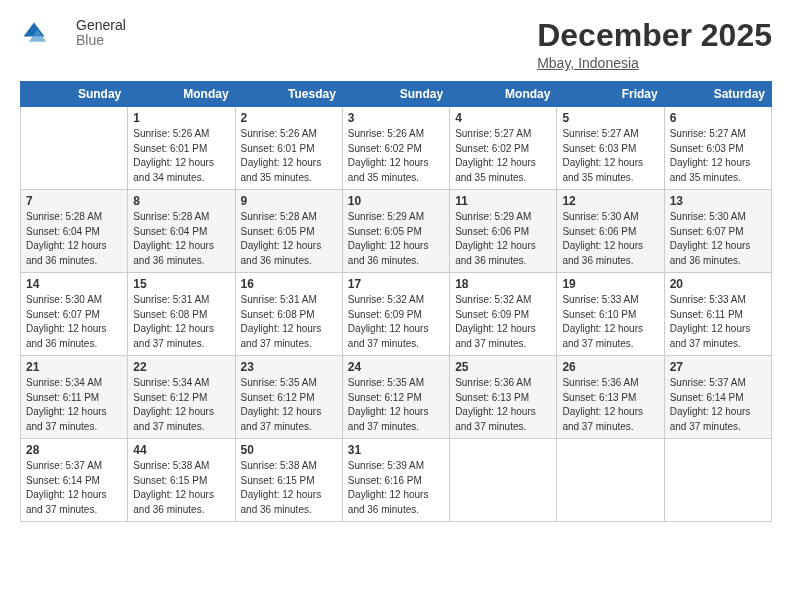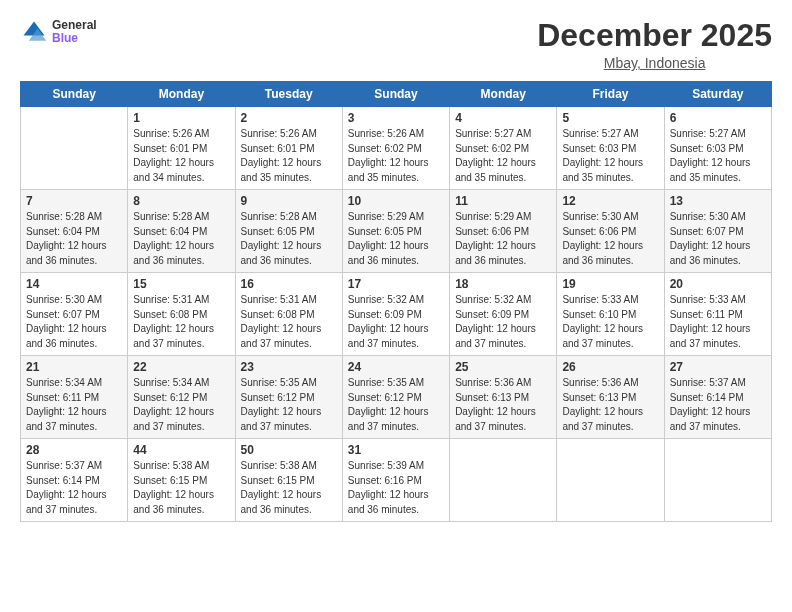--- a/index.html
+++ b/index.html
@@ -20,32 +20,33 @@
       justify-content: space-between;
       align-items: flex-start;
       margin-bottom: 10px;
     }
     .logo {
       display: flex;
       align-items: center;
       gap: 4px;
     }
     .logo-text {
-      font-size: 12px;
-      font-weight: bold;
+      font-size: 14px;
+      font-weight: normal;
       color: #333;
       line-height: 1.1;
-    }
-    .logo-text .blue { color: #8b5cf6; }
+      margin-left: 24px;
+    }
+    .logo-text .blue { color: #737373; }
     .logo-icon {
       width: 28px;
       height: 28px;
     }
     .title-block {
-      text-align: center;
+      text-align: left;
     }
     .month-title {
       font-size: 32px;
       font-weight: bold;
       color: #333;
       line-height: 1.1;
     }
     .location {
       font-size: 14px;
       color: #555;
@@ -53,22 +54,22 @@
       text-decoration: underline;
     }
     .calendar {
       width: 100%;
       border-collapse: collapse;
       font-size: 10.5px;
     }
     .calendar thead th {
       background: #2a6db5;
       color: #fff;
-      padding: 5px 21px;
-      text-align: center;
+      padding: 5px 6px;
+      text-align: right;
       font-size: 12px;
       font-weight: bold;
       border: 1px solid #2a6db5;
     }
     .calendar tbody td {
       border: 1px solid #ccc;
       vertical-align: top;
       padding: 4px 5px;
       width: calc(100% / 7);
       height: 82px;

